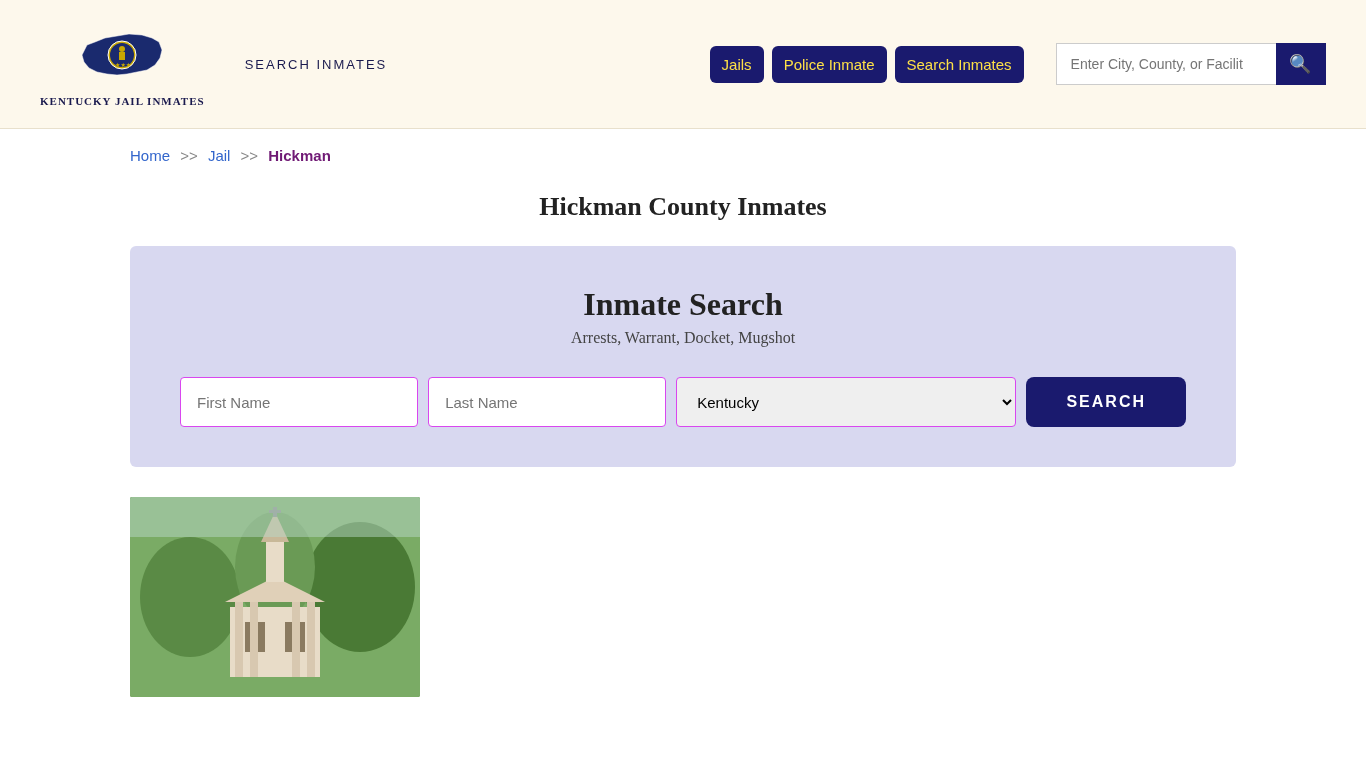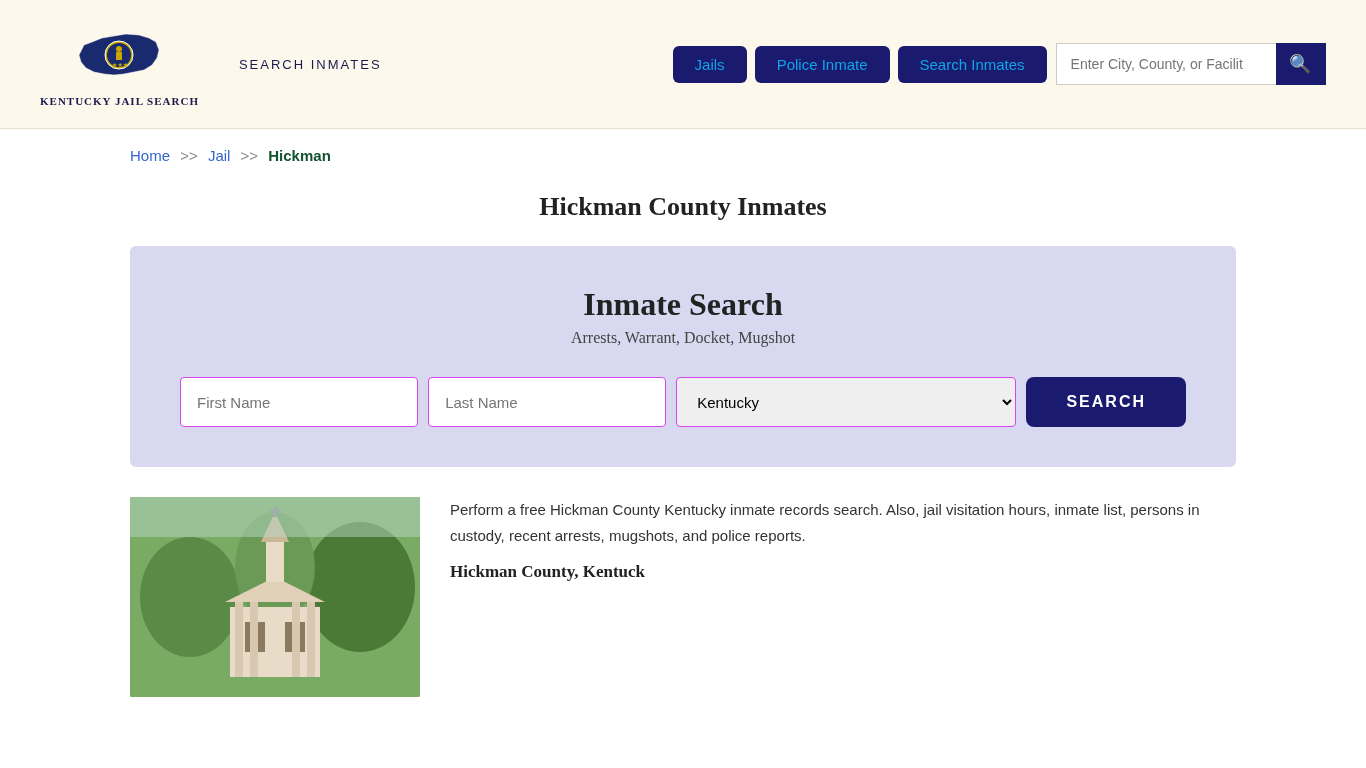--- a/index.html
+++ b/index.html
@@ -44,33 +44,33 @@
       margin-left: 10px;
     }
     .nav-buttons {
       display: flex;
       gap: 8px;
       margin-left: auto;
       align-items: center;
     }
     .nav-btn {
       background: #1a1a6e;
-      color: #0ea5e9;
+      color: #fde047;
       border: none;
       border-radius: 6px;
-      padding: 10px 22px;
+      padding: 10px 12px;
       font-size: 15px;
       cursor: pointer;
       font-family: Arial, sans-serif;
       font-weight: 500;
     }
     .search-bar {
       display: flex;
       align-items: flex-start;
-      margin-left: 1px;
+      margin-left: 24px;
     }
     .search-bar input {
       width: 220px;
       padding: 10px 14px;
       border: 1px solid #ccc;
       border-right: none;
       font-size: 14px;
       font-family: Arial, sans-serif;
       outline: none;
       height: 42px;
@@ -90,21 +90,21 @@
       padding: 18px 130px;
       font-size: 15px;
       font-family: Arial, sans-serif;
       color: #555;
     }
     .breadcrumb a {
       color: #3366cc;
       text-decoration: none;
     }
     .breadcrumb .sep { margin: 0 6px; color: #888; }
-    .breadcrumb .current { font-weight: bold; color: #14532d; }
+    .breadcrumb .current { font-weight: bold; color: #701a75; }
 
     
     .page-title {
       text-align: center;
       font-size: 26px;
       font-weight: bold;
       font-family: Georgia, serif;
       color: #222;
       margin: 10px 0 24px 0;
     }
@@ -217,21 +217,21 @@
 
       <circle cx="45" cy="35" r="14" fill="#c8a800" stroke="#fff" stroke-width="1"></circle>
       <circle cx="45" cy="35" r="12" fill="#1a2a6e"></circle>
 
       <circle cx="45" cy="29" r="3" fill="#c8a800"></circle>
       <path d="M42,32 L48,32 L48,40 L42,40 Z" fill="#c8a800"></path>
 
       <text x="38" y="47" fill="#c8a800" font-size="6">★★★</text>
     </svg>
     <div class="logo-text">KENTUCKY
-JAIL SEARCH</div>
+JAIL INMATES</div>
   </div>
 
   <span class="site-title">SEARCH INMATES</span>
 
   <nav class="nav-buttons">
     <button class="nav-btn">Jails</button>
     <button class="nav-btn">Police Inmate</button>
     <button class="nav-btn">Search Inmates</button>
     <div class="search-bar">
       <input type="text" placeholder="Enter City, County, or Facilit" style="">
@@ -290,17 +290,13 @@
 
       <rect x="136" y="40" width="18" height="45" fill="#e8dcc8"></rect>
       <polygon points="131,45 145,15 159,45" fill="#c8b898"></polygon>
 
       <rect x="143" y="10" width="4" height="10" fill="#888"></rect>
       <rect x="139" y="13" width="12" height="3" fill="#888"></rect>
 
       <rect width="290" height="40" fill="#b8d8c8" opacity="0.5"></rect>
     </svg>
   </div>
-  <div class="content-text">
-    <p>Perform a free Hickman County Kentucky inmate records search. Also, jail visitation hours, inmate list, persons in custody, recent arrests, mugshots, and police reports.</p>
-    <h3>Hickman County, Kentuck</h3>
-  </div>
 </div>
 
 </body></html>

